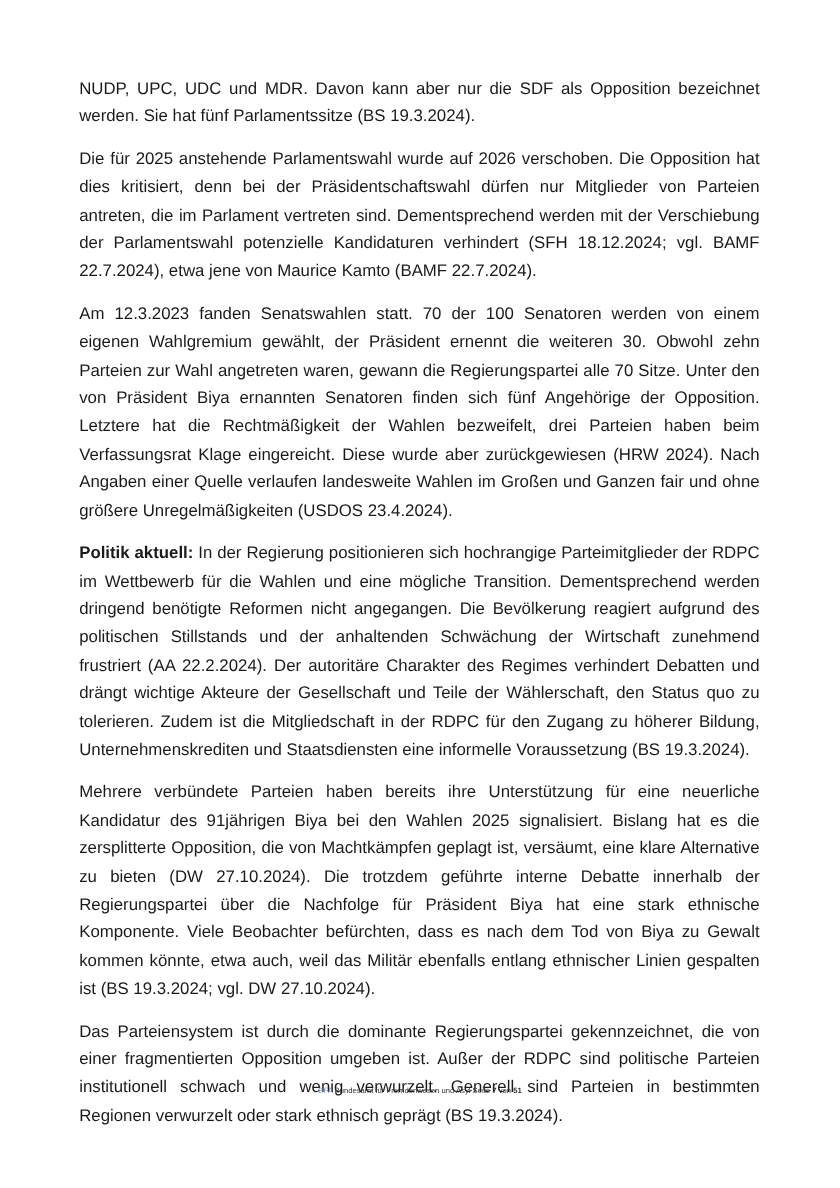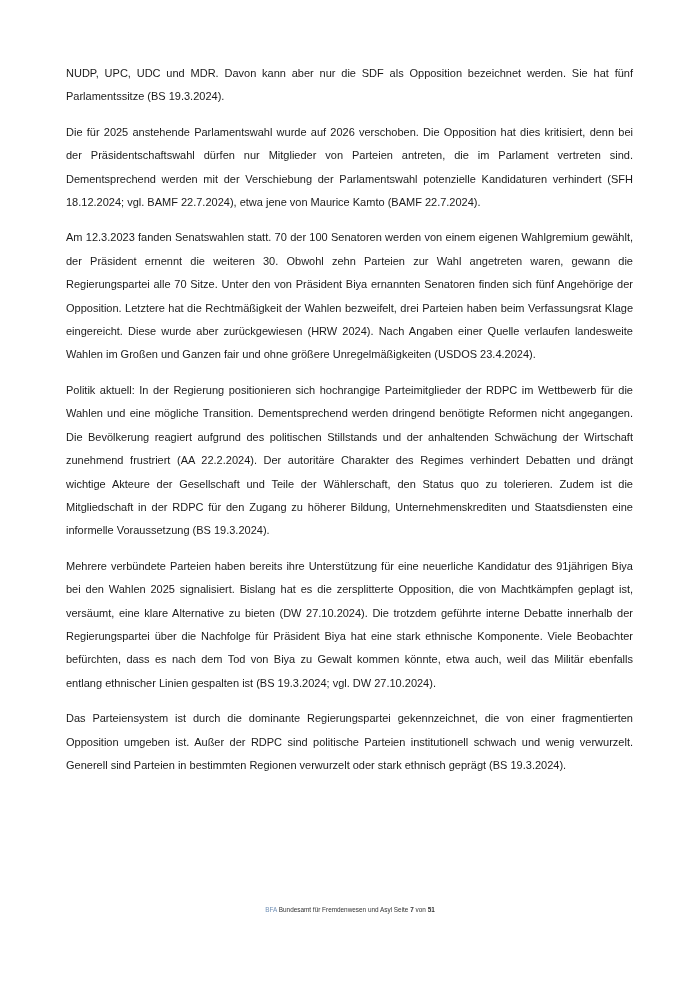--- a/index.html
+++ b/index.html
@@ -16,26 +16,26 @@
       color: #1a1a1a;
     }
     .page {
       position: absolute;
       left: 66px;
       top: 62px;
       width: 567px;
     }
     .para {
       margin: 0 0 12px 0;
-      font-size: 11px;
+      font-size: 14px;
       line-height: 23.4px;
       text-align: justify;
     }
     .para .lead {
-      font-weight: normal;
+      font-weight: bold;
     }
     .footer {
       position: absolute;
       left: 0;
       width: 700px;
       top: 906px;
       text-align: center;
       font-size: 6.4px;
       color: #333333;
     }

